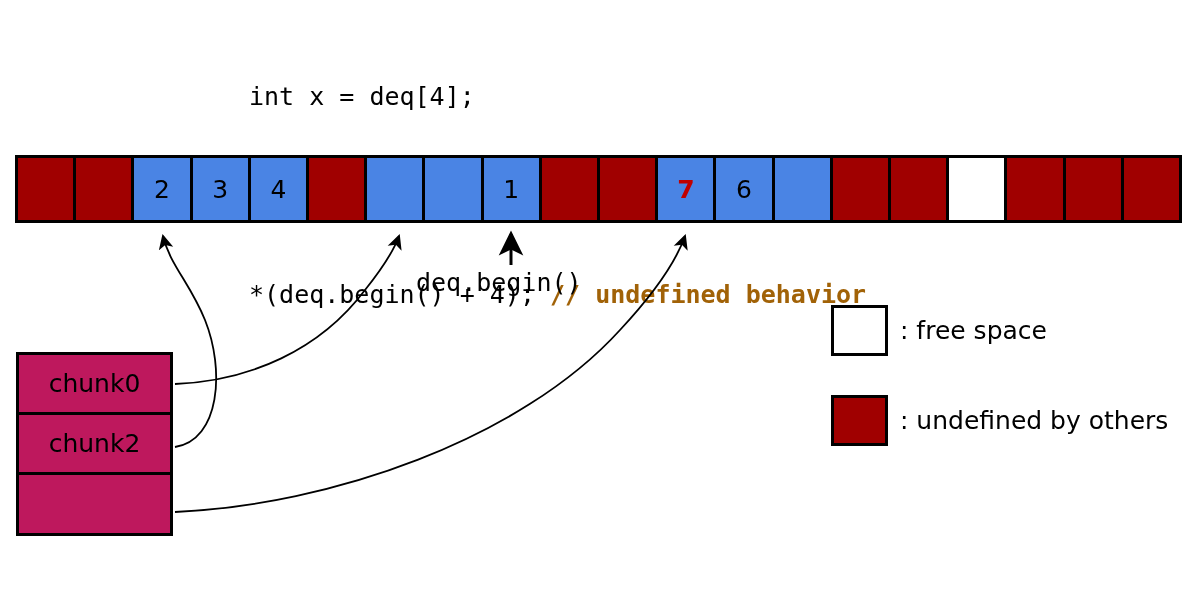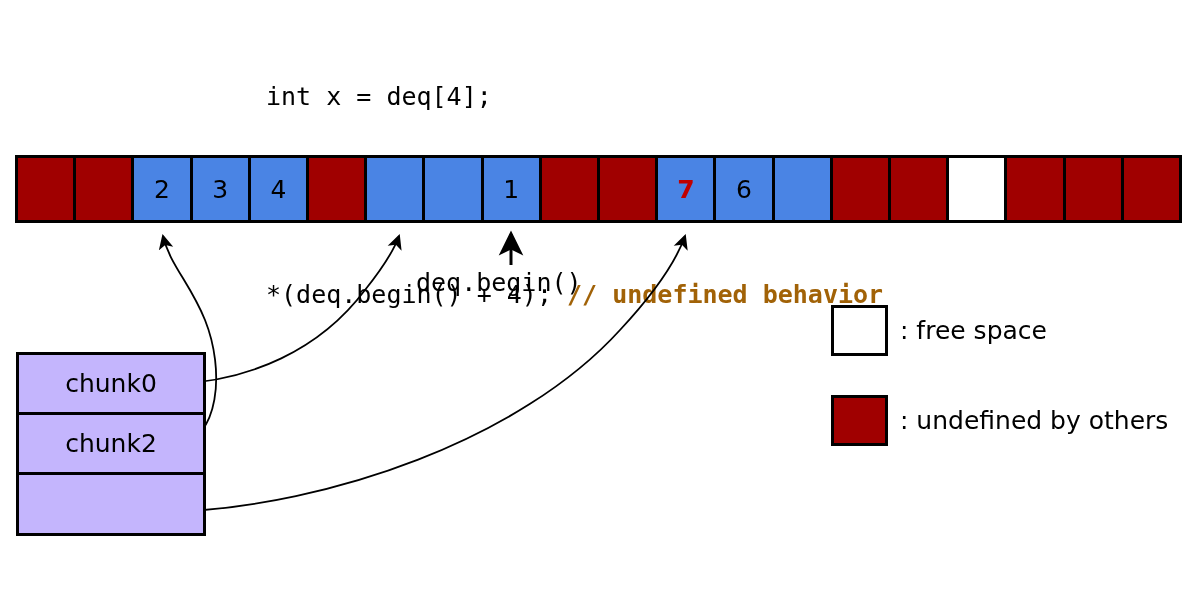--- a/index.html
+++ b/index.html
@@ -20,21 +20,21 @@
     position: absolute;
     left: 249px;
     top: 14px;
     font-family: "DejaVu Sans Mono", monospace;
     font-size: 25px;
     line-height: 33px;
     color: #000000;
     white-space: pre;
     letter-spacing: 0px;
   }
-  #code-block .code-line { display: block; height: 33px; margin-left: 17px; }
+  #code-block .code-line { display: block; height: 33px; }
   #code-block .comment { color: #a16207; font-weight: bold; }
 
   
   #memory-strip {
     position: absolute;
     left: 15px;
     top: 155px;
     width: 1167px;
     height: 68px;
     display: flex;
@@ -79,24 +79,24 @@
     font-size: 25px;
     color: #000000;
     white-space: nowrap;
   }
 
   
   #chunk-table {
     position: absolute;
     left: 16px;
     top: 352px;
-    width: 190px;
+    width: 157px;
     box-sizing: border-box;
     border: 3px solid #000000;
-    background: #c4b5fd;
+    background: #be185d;
   }
   .chunk-row {
     height: 60px;
     box-sizing: border-box;
     border-bottom: 3px solid #000000;
     display: flex;
     align-items: center;
     justify-content: center;
     font-family: "DejaVu Sans", sans-serif;
     font-size: 25px;

